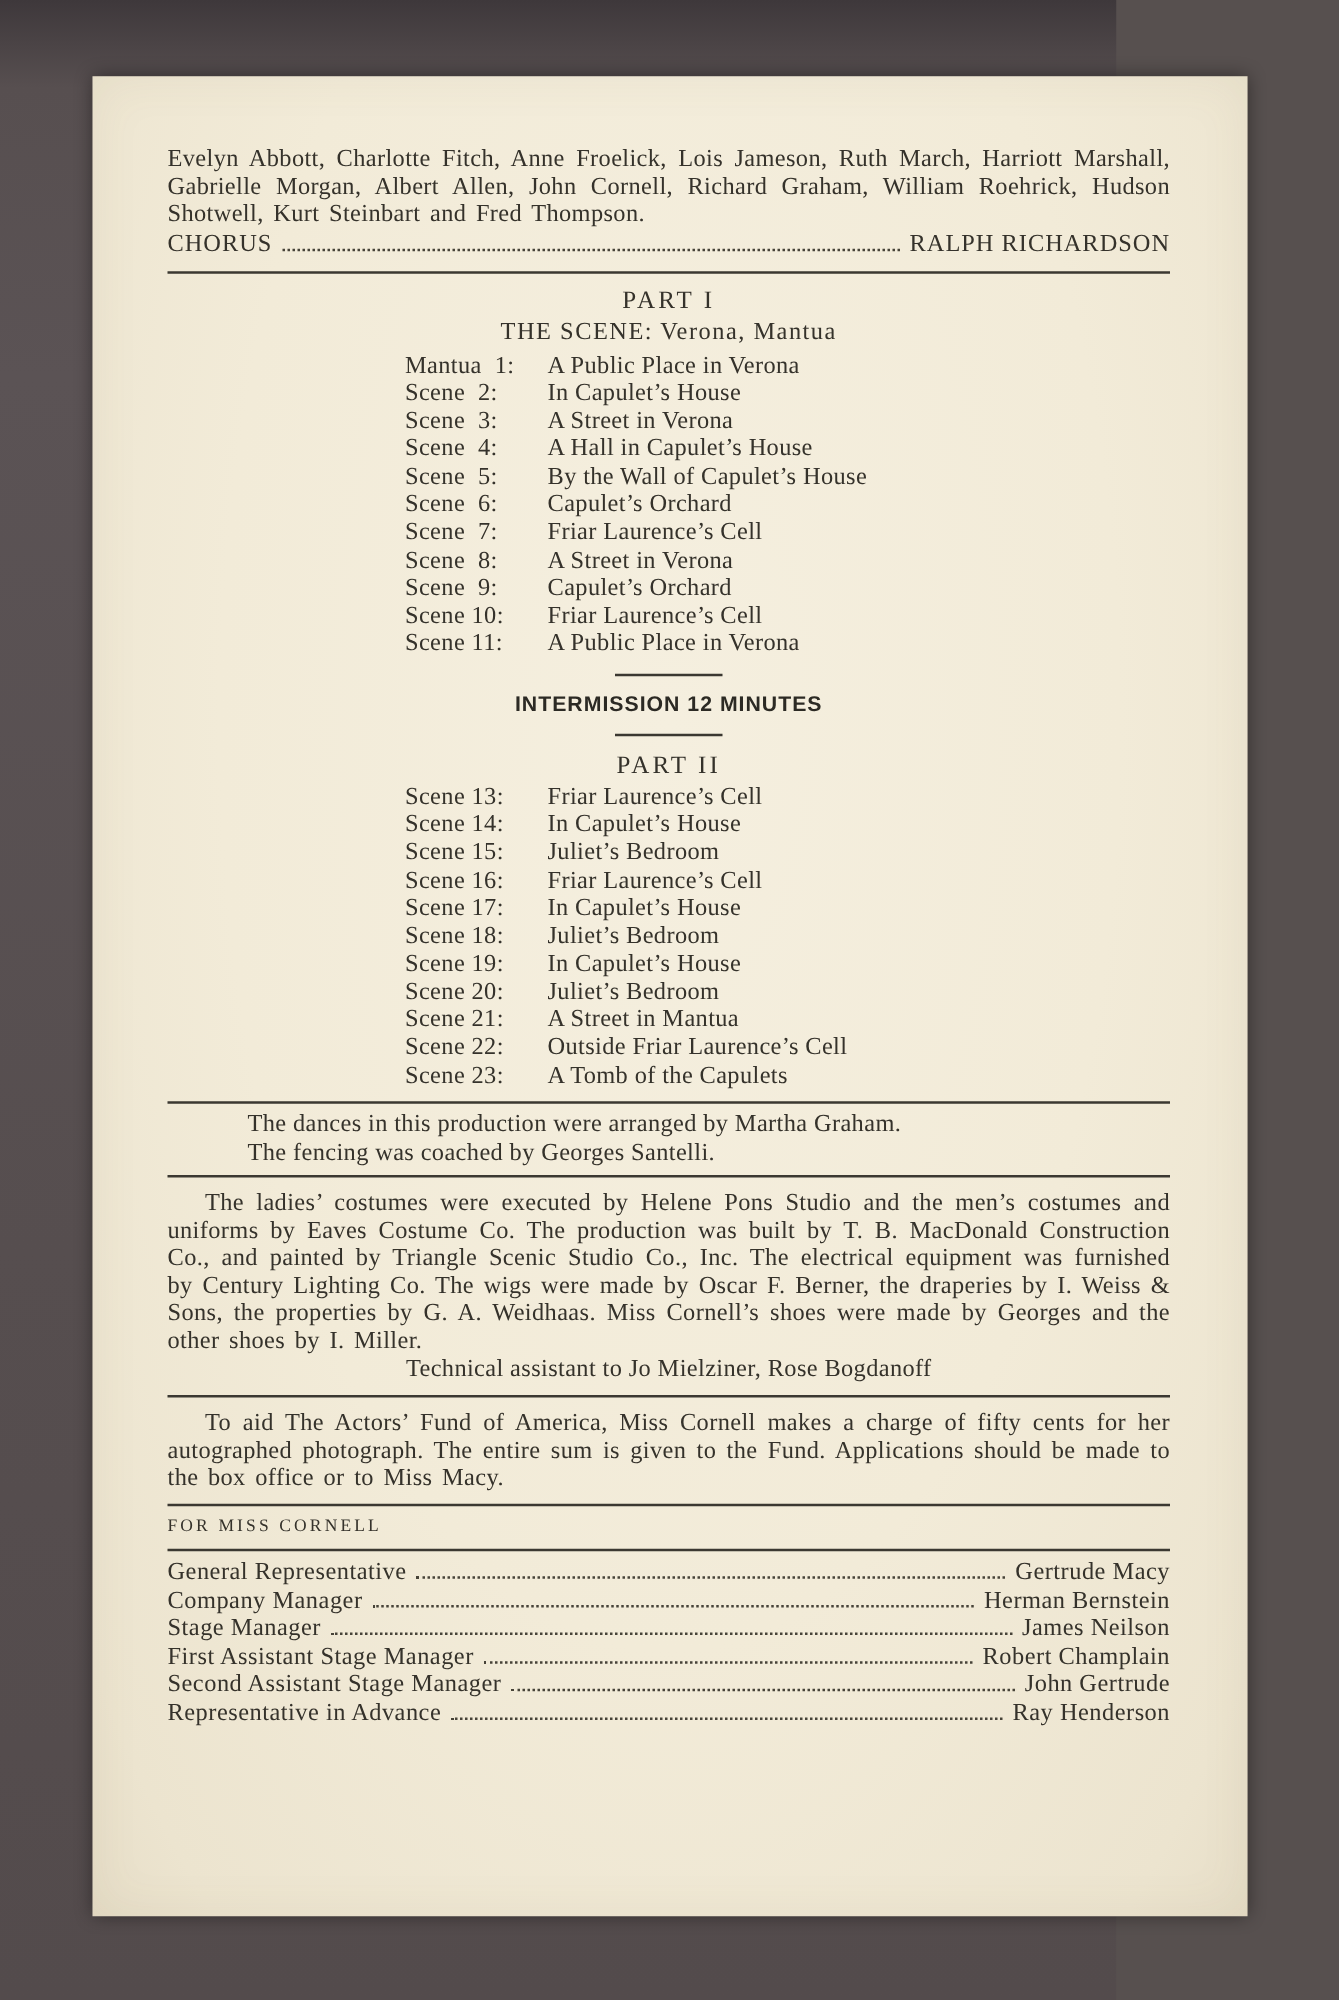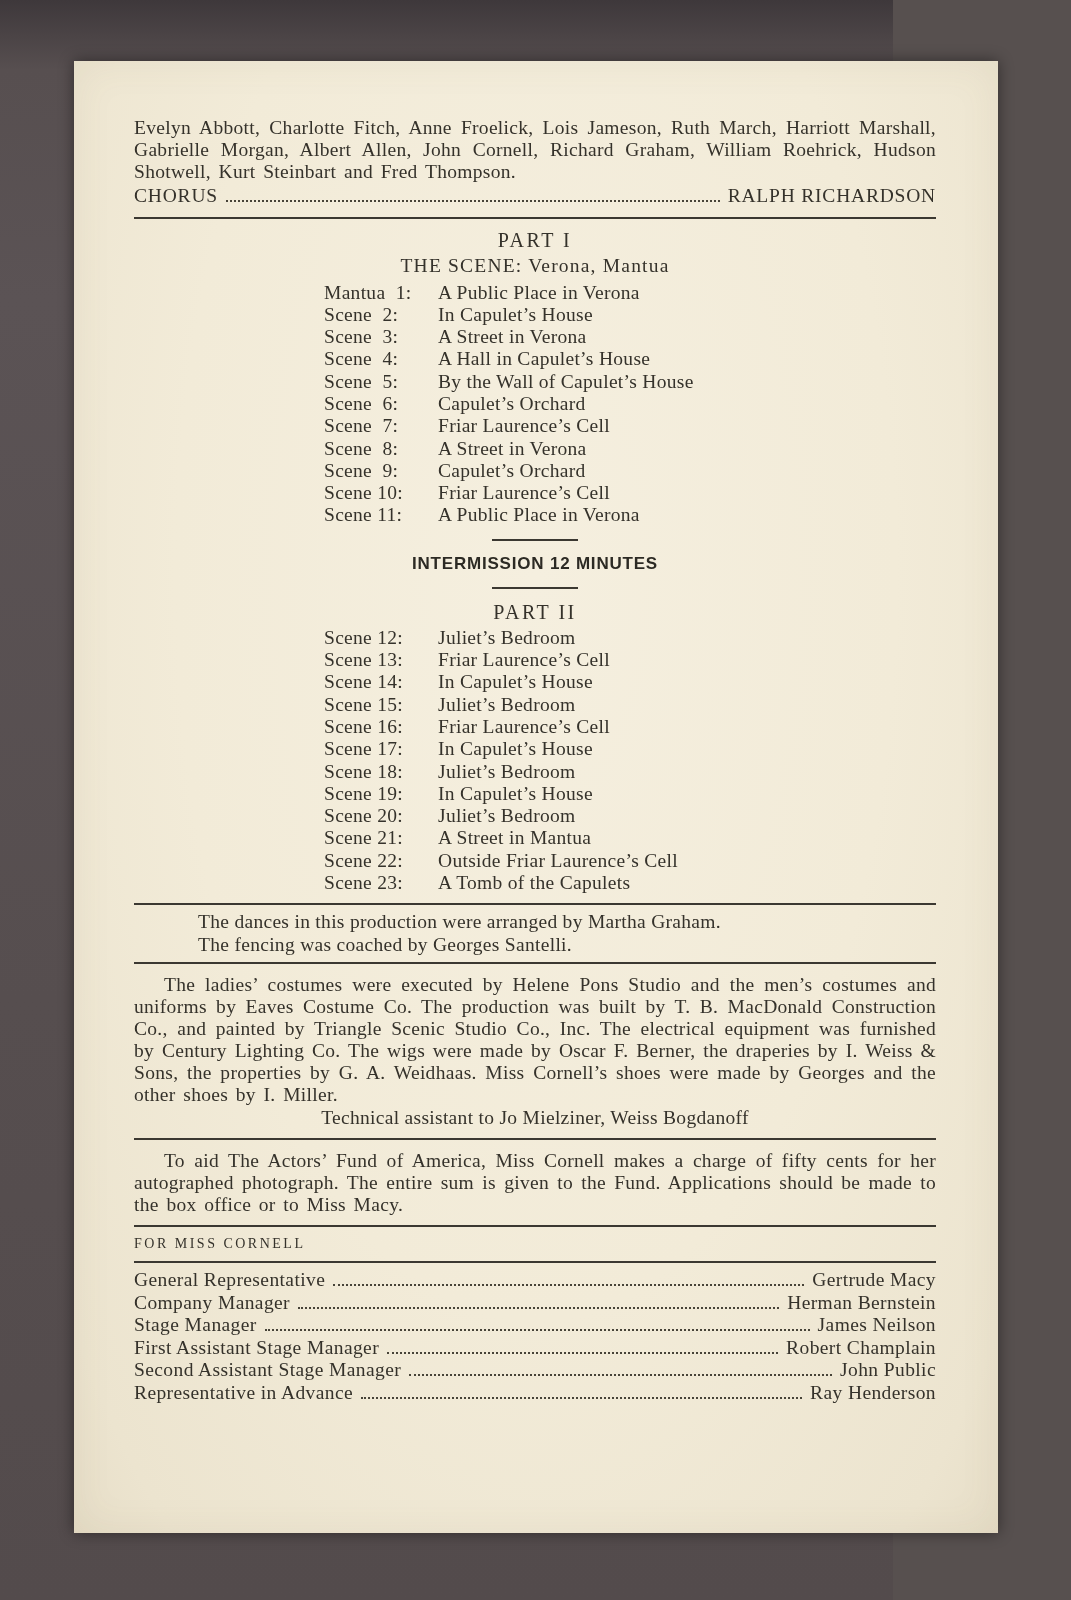--- a/index.html
+++ b/index.html
@@ -178,23 +178,20 @@
       <div class="short-rule"></div>
 
       <div class="intermission">INTERMISSION 12 MINUTES</div>
 
       <div class="short-rule"></div>
 
       <h2 class="part-title">PART II</h2>
 
       <div class="scenes">
 
-          <div class="scene-row">
-            <span class="scene-num">Scene 12:</span><span class="scene-desc">Juliet’s Bedroom</span>
-          </div>
 
           <div class="scene-row">
             <span class="scene-num">Scene 13:</span><span class="scene-desc">Friar Laurence’s Cell</span>
           </div>
 
           <div class="scene-row">
             <span class="scene-num">Scene 14:</span><span class="scene-desc">In Capulet’s House</span>
           </div>
 
           <div class="scene-row">
@@ -237,21 +234,21 @@
       <hr class="rule tight-below">
 
       <div class="dance-note">
         <div>The dances in this production were arranged by Martha Graham.</div>
         <div>The fencing was coached by Georges Santelli.</div>
       </div>
 
       <hr class="rule tight-above">
 
       <p class="justify indent">The ladies’ costumes were executed by Helene Pons Studio and the men’s costumes and uniforms by Eaves Costume Co. The production was built by T. B. MacDonald Construction Co., and painted by Triangle Scenic Studio Co., Inc. The electrical equipment was furnished by Century Lighting Co. The wigs were made by Oscar F. Berner, the draperies by I. Weiss &amp; Sons, the properties by G. A. Weidhaas. Miss Cornell’s shoes were made by Georges and the other shoes by I. Miller.</p>
-      <div class="tech-note">Technical assistant to Jo Mielziner, Weiss Bogdanoff</div>
+      <div class="tech-note">Technical assistant to Jo Mielziner, Rose Bogdanoff</div>
 
       <hr class="rule">
 
       <p class="justify indent">To aid The Actors’ Fund of America, Miss Cornell makes a charge of fifty cents for her autographed photograph. The entire sum is given to the Fund. Applications should be made to the box office or to Miss Macy.</p>
 
       <hr class="rule tight-below">
 
       <h2 class="cornell-title">FOR MISS CORNELL</h2>
 
       <hr class="rule tight-above tight-below">
@@ -278,21 +275,21 @@
 
           <div class="leader-row staff-row">
             <span>First Assistant Stage Manager</span>
             <span class="dots"></span>
             <span>Robert Champlain</span>
           </div>
 
           <div class="leader-row staff-row">
             <span>Second Assistant Stage Manager</span>
             <span class="dots"></span>
-            <span>John Public</span>
+            <span>John Gertrude</span>
           </div>
 
           <div class="leader-row staff-row">
             <span>Representative in Advance</span>
             <span class="dots"></span>
             <span>Ray Henderson</span>
           </div>
         </div>
 
     </div>

